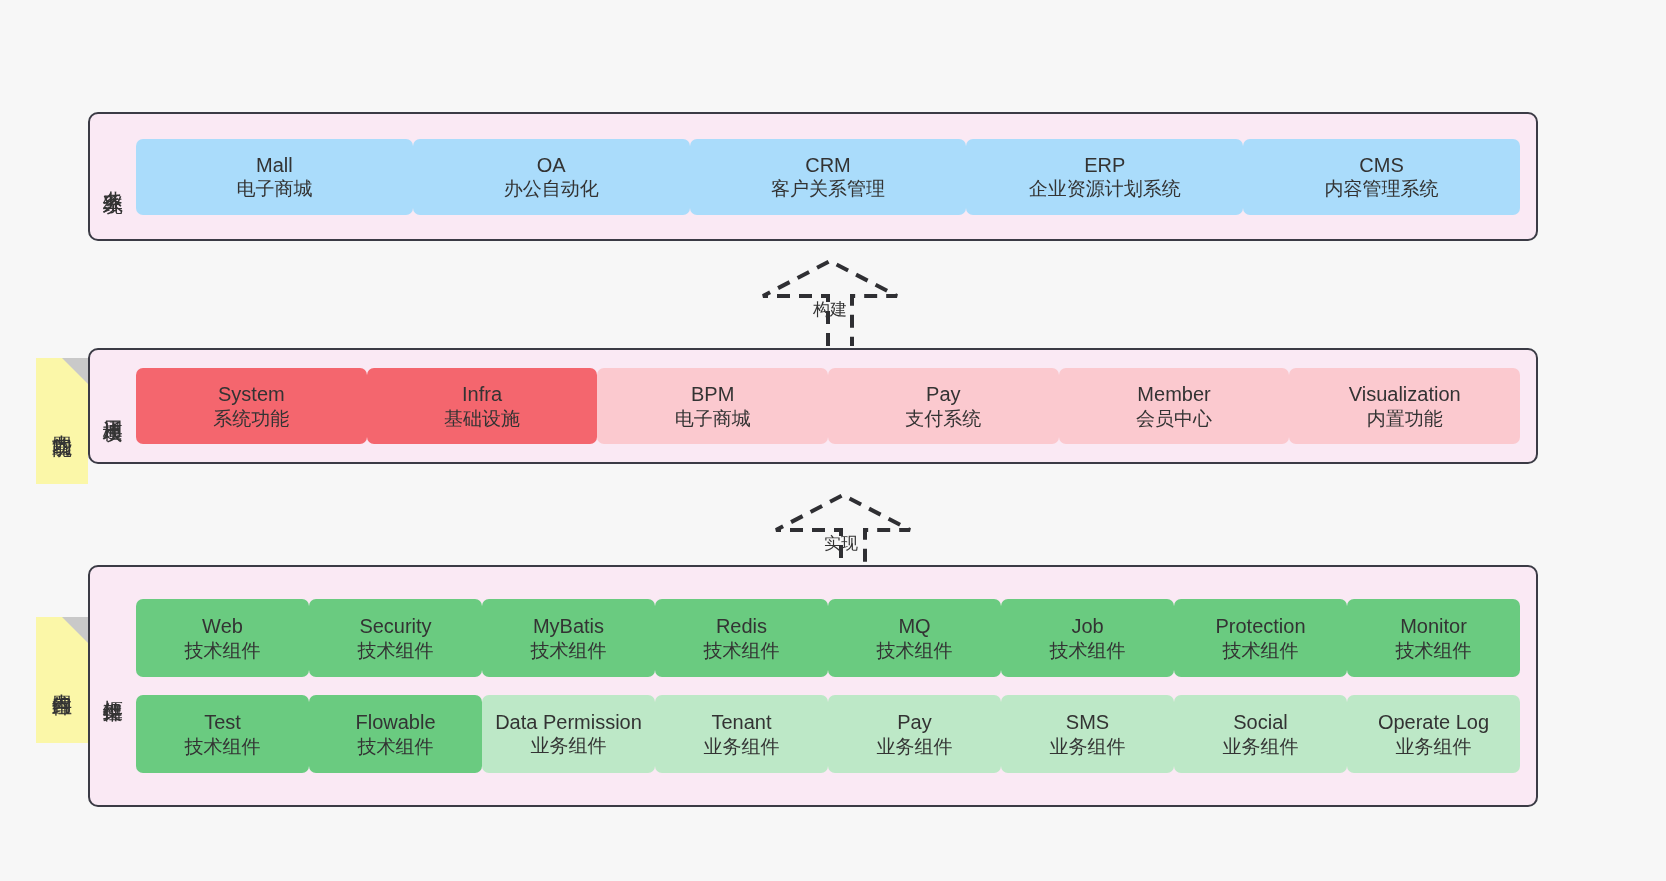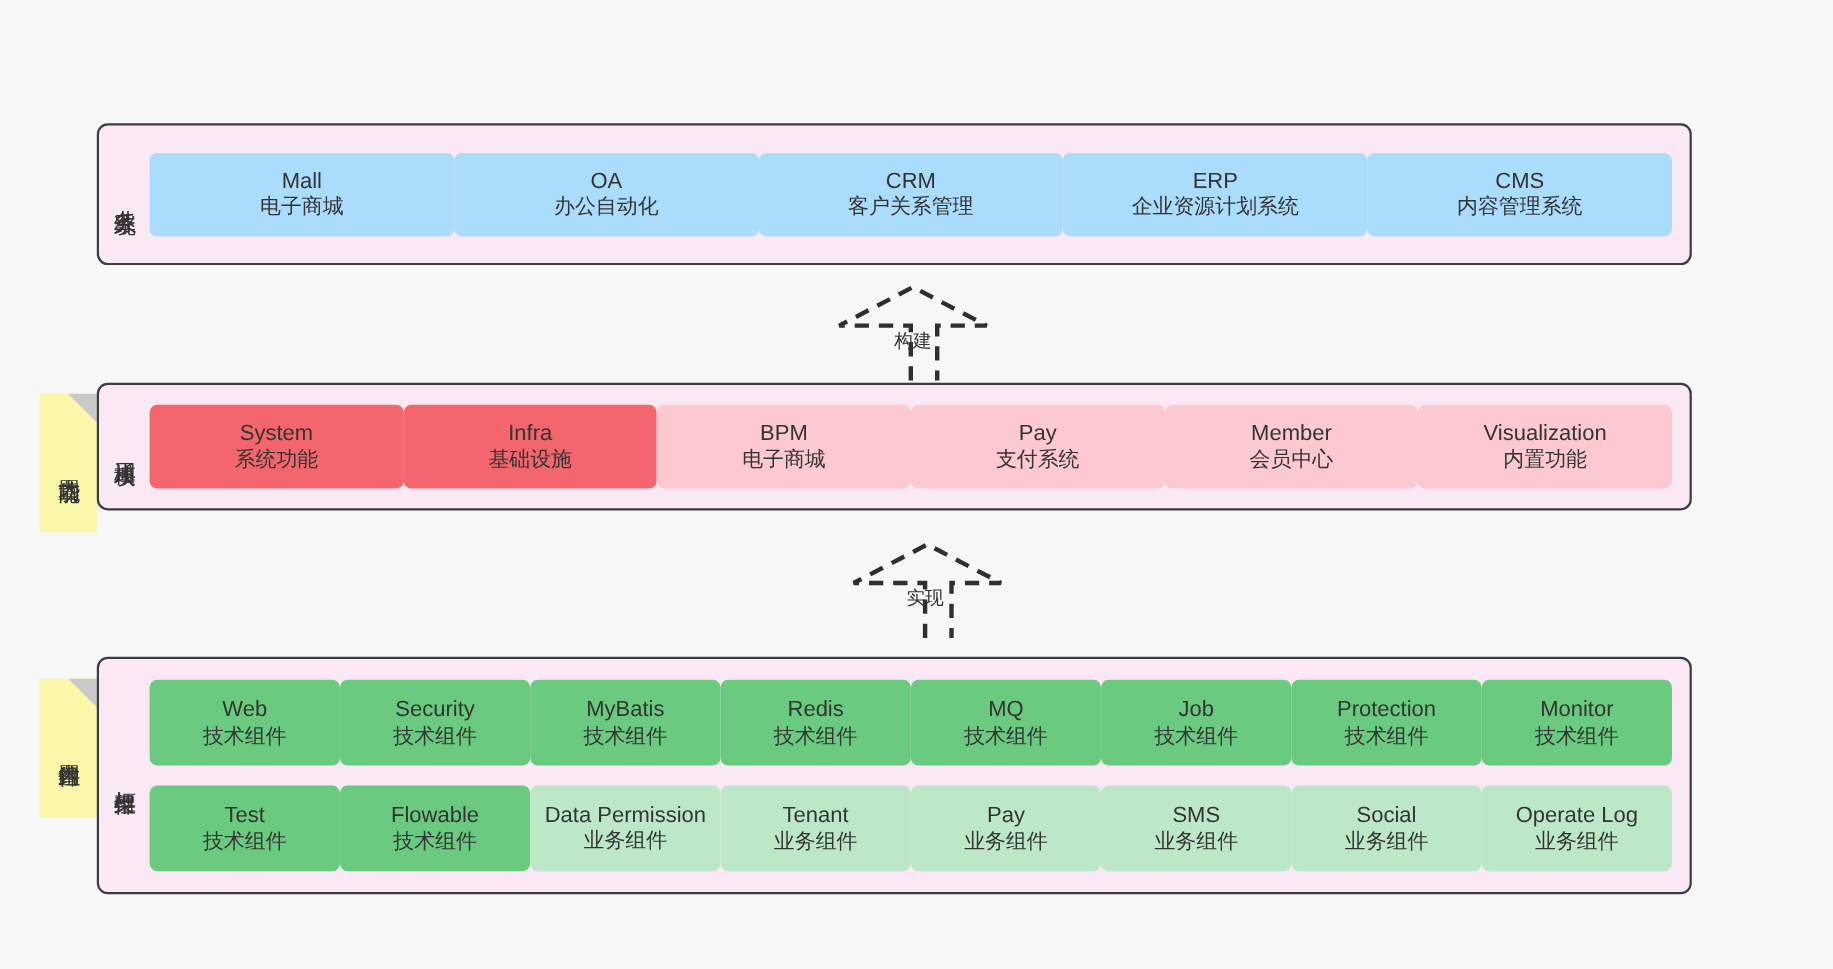--- a/index.html
+++ b/index.html
@@ -207,21 +207,21 @@
       <path d="M 73 88 L 73 38 L 8 38 L 75 3 L 142 38 L 97 38 L 97 88" fill="none" stroke="#2f2f33" stroke-width="4" stroke-dasharray="13 9" stroke-linecap="butt" stroke-linejoin="miter"></path>
     </svg>
     <div class="arrow-label" style="left:56px; top:40px;">实现</div>
   </div>
 
   <div class="note" style="left:36px; top:617px; width:52px; height:126px;">
     <span class="fold"></span>
     <span>内置组件</span>
   </div>
 
-  <div class="layer" style="left:88px; top:597px; width:1450px; height:216px;">
+  <div class="layer" style="left:88px; top:565px; width:1450px; height:242px;">
     <div class="layer-title">框架组件</div>
     <div class="layer-body">
 
       <div class="row" style="height:78px;">
         <div class="box green">
           <span class="t1">Web</span>
           <span class="t2">技术组件</span>
         </div>
         <div class="box green">
           <span class="t1">Security</span>

